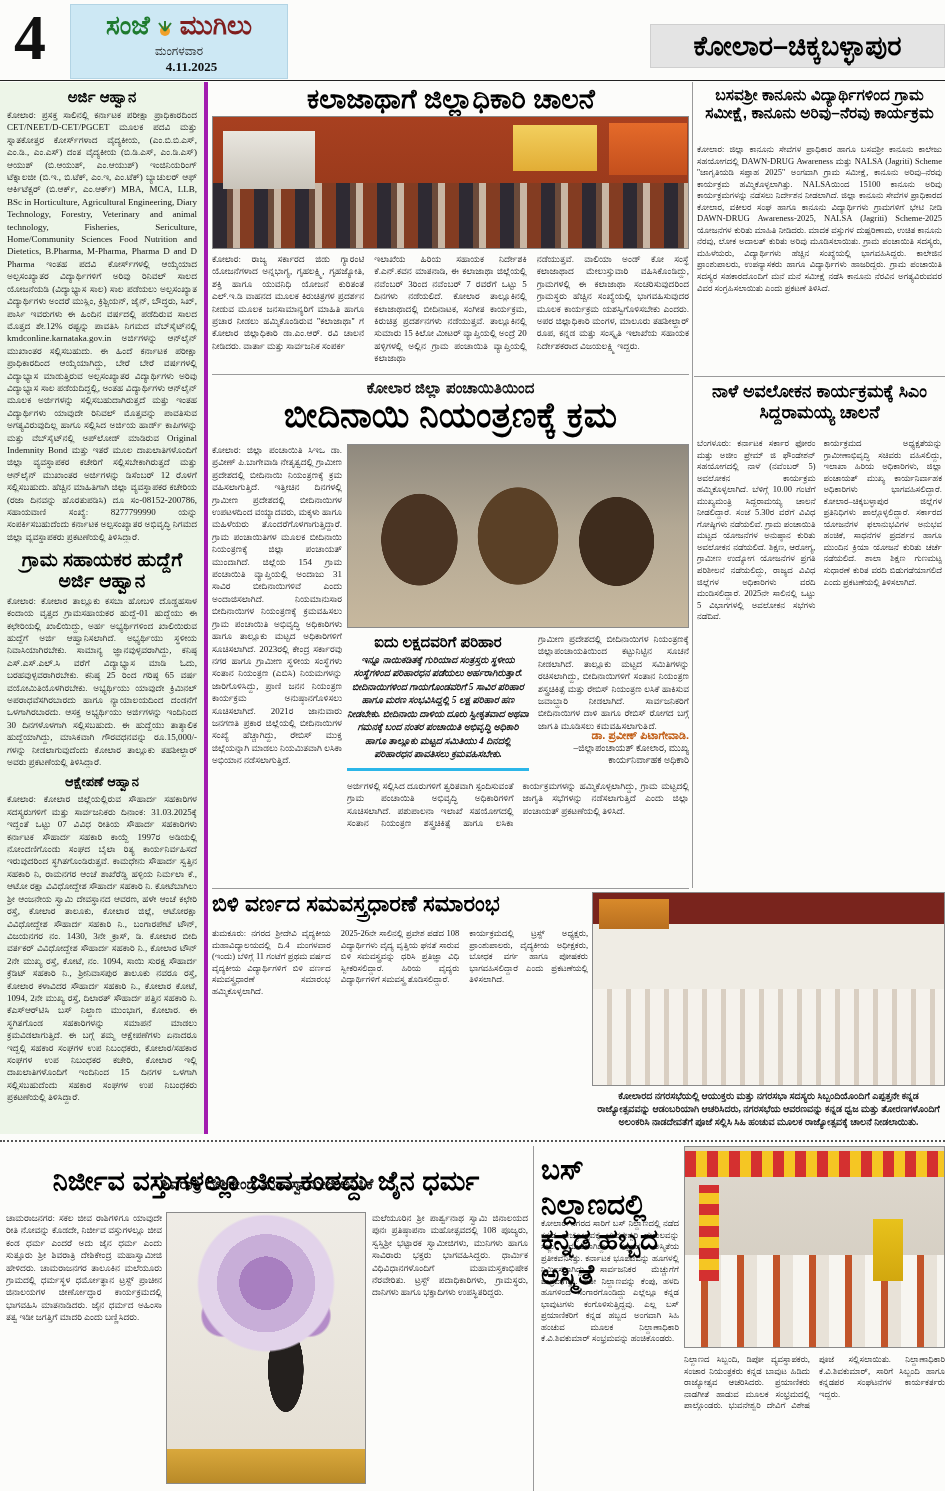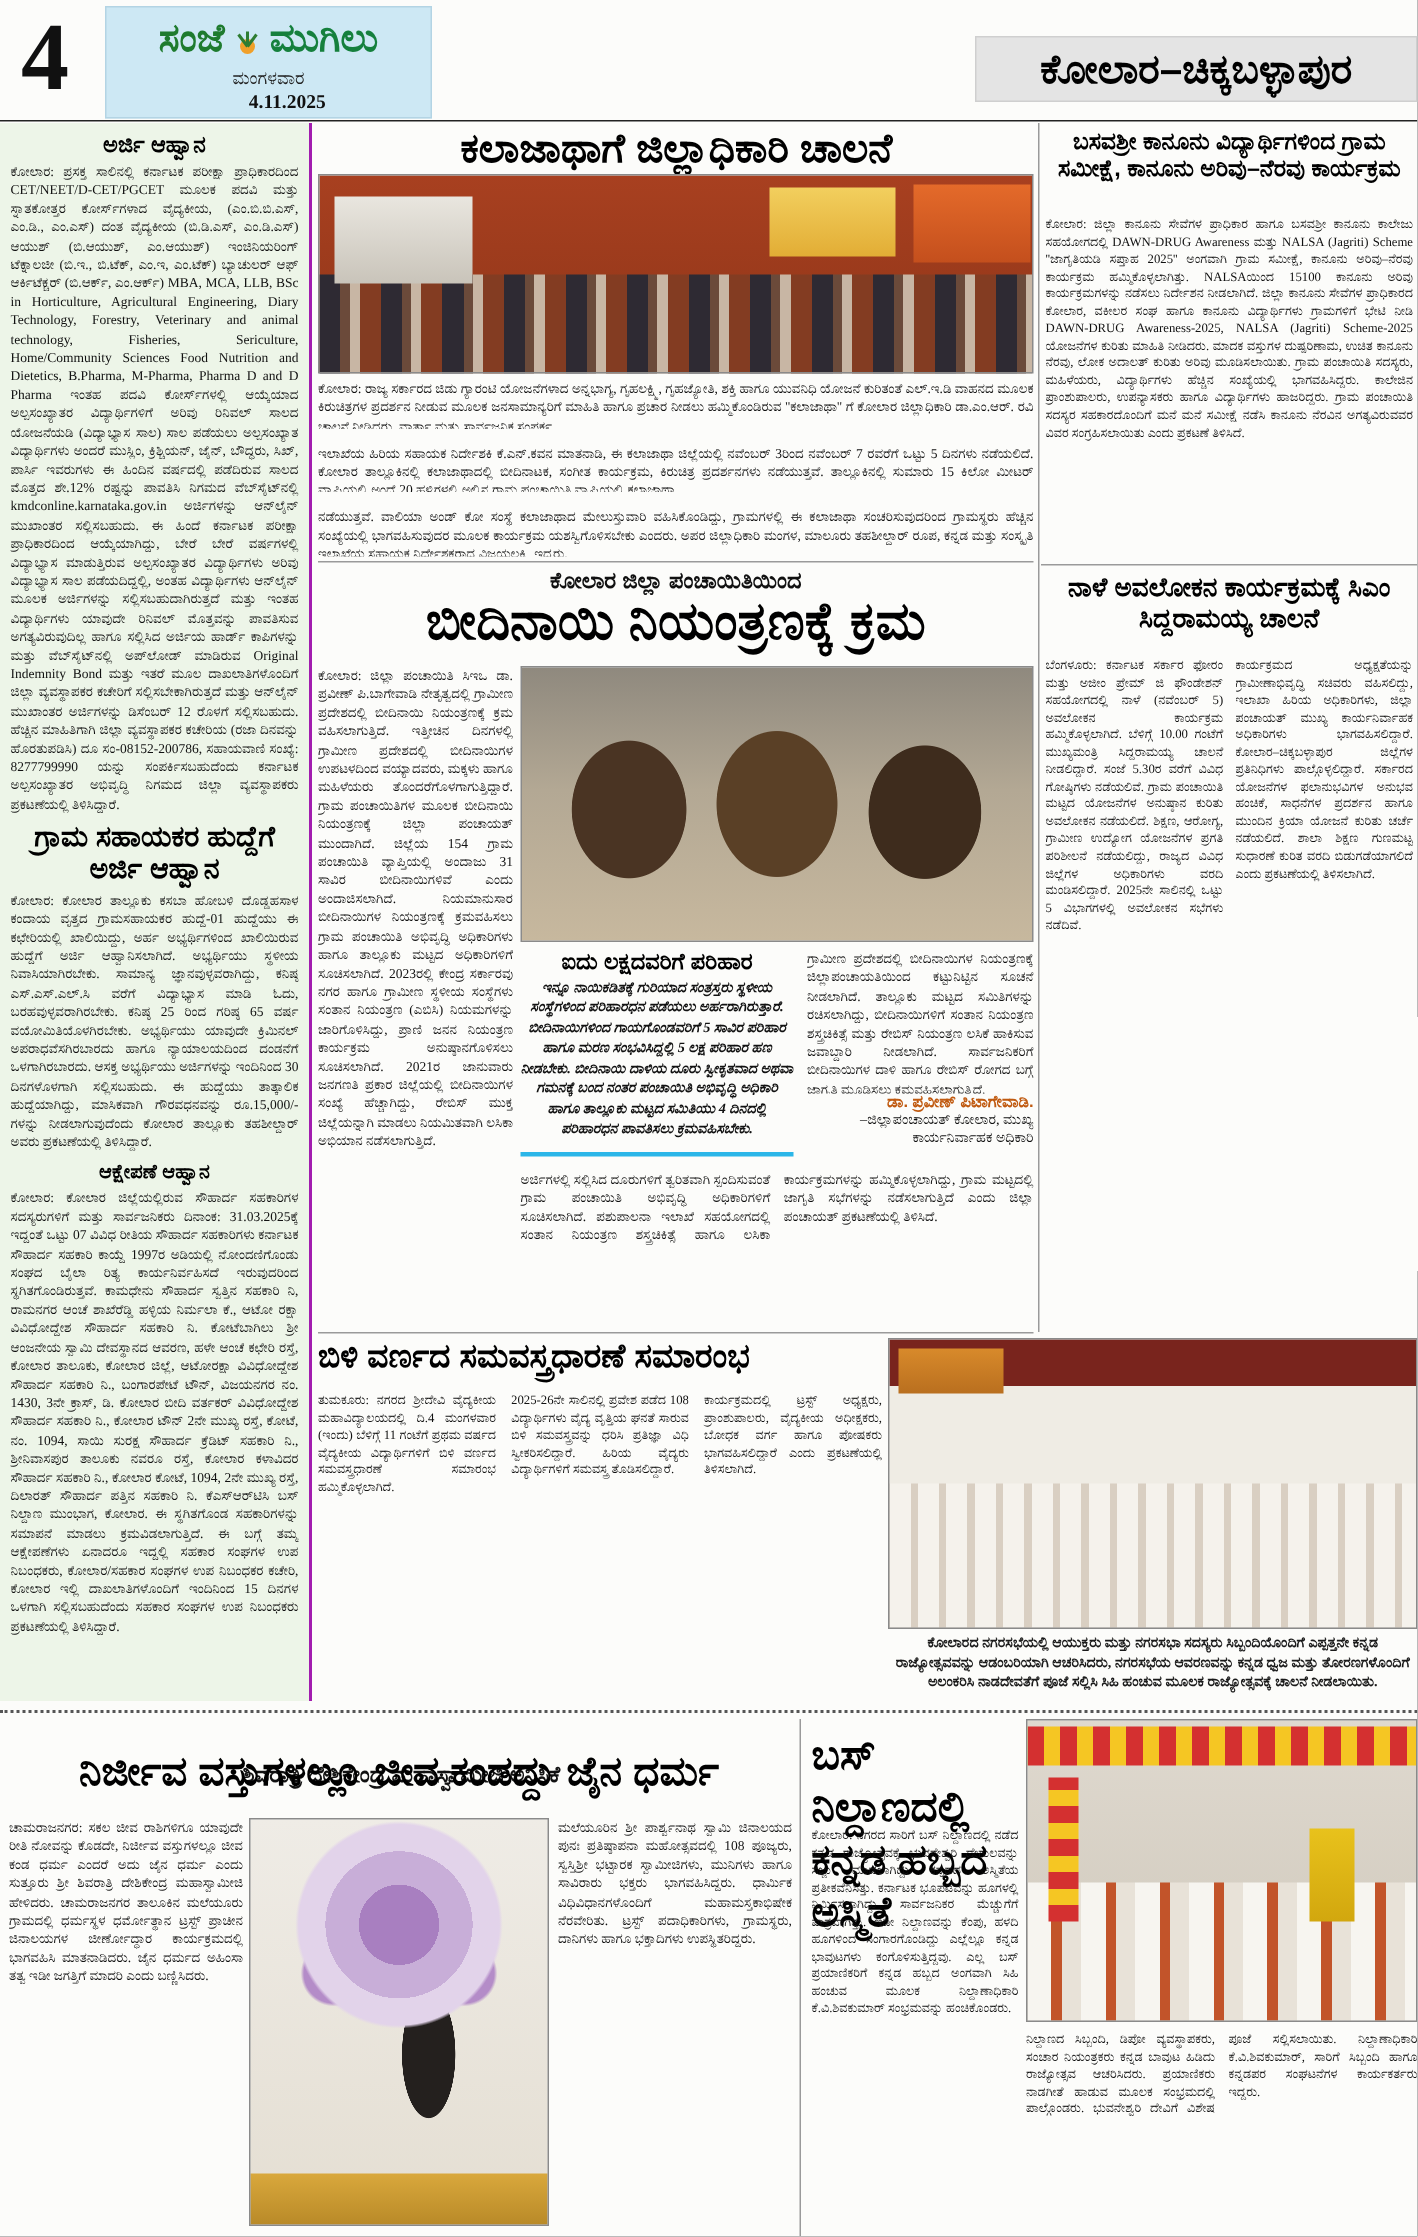--- a/index.html
+++ b/index.html
@@ -11,27 +11,27 @@
   .rule-dot{border-top:2px dotted #555;}
   .rule-v{border-left:1px solid #9a9a9a;}
   .body-txt{font-size:9px;line-height:1.38;text-align:justify;overflow:hidden;}
   .body-sm{font-size:8.5px;line-height:1.36;text-align:justify;overflow:hidden;}
   h1,h2,h3,h4{margin:0;font-family:"Liberation Sans",sans-serif;color:#000;}
   .center{text-align:center;}
   
   .pagenum{font:bold 64px "Liberation Serif",serif;line-height:1;}
   .masthead-box{background:#cde8f4;border:1px solid #b3d4e4;text-align:center;padding-top:5px;}
   .mh-t1{color:#1e7b2e;font:bold 26px "Liberation Sans",sans-serif;}
-  .mh-t2{color:#15803d;font:bold 26px "Liberation Sans",sans-serif;}
+  .mh-t2{color:#7f1d1d;font:bold 26px "Liberation Sans",sans-serif;}
   .mh-day{font-size:12px;color:#222;margin-top:2px;}
   .mh-date{font-size:13px;font-weight:bold;color:#111;padding-left:25px;}
   .edition-box{background:#e4e4e4;border:1px solid #cfcfcf;display:flex;align-items:center;justify-content:center;
                font:bold 27px "Liberation Sans",sans-serif;color:#000;}
   
-  .leftcol{background:#edf5e8;border-right:2px solid #a21caf;padding:4px 7px;overflow:hidden;}
+  .leftcol{background:#edf5e8;border-right:4px solid #a21caf;padding:4px 7px;overflow:hidden;}
   .lc-h1{font-size:15px;text-align:center;margin:2px 0 3px;}
   .lc-h2{font-size:19px;line-height:1.12;text-align:center;margin:6px 0 3px;}
   .lc-h3{font-size:13px;text-align:center;margin:6px 0 3px;}
   
   .hl-xl{font-size:27px;line-height:1.05;}
   .hl-l{font-size:35px;line-height:1.0;}
   .hl-m{font-size:22px;line-height:1.1;}
   .kicker{font-size:15px;font-weight:bold;font-family:"Liberation Sans",sans-serif;}
   .cols3{display:flex;gap:10px;}
   .cols3>div{flex:1;}
@@ -104,21 +104,21 @@
     <h3 class="lc-h1">ಅರ್ಜಿ ಆಹ್ವಾನ</h3>
     <div class="body-txt" style="max-height:452px;">ಕೋಲಾರ: ಪ್ರಸಕ್ತ ಸಾಲಿನಲ್ಲಿ ಕರ್ನಾಟಕ ಪರೀಕ್ಷಾ ಪ್ರಾಧಿಕಾರದಿಂದ CET/NEET/D-CET/PGCET ಮೂಲಕ ಪದವಿ ಮತ್ತು ಸ್ನಾತಕೋತ್ತರ ಕೋರ್ಸ್‌ಗಳಾದ ವೈದ್ಯಕೀಯ, (ಎಂ.ಬಿ.ಬಿ.ಎಸ್, ಎಂ.ಡಿ., ಎಂ.ಎಸ್) ದಂತ ವೈದ್ಯಕೀಯ (ಬಿ.ಡಿ.ಎಸ್, ಎಂ.ಡಿ.ಎಸ್) ಆಯುಶ್ (ಬಿ.ಆಯುಶ್, ಎಂ.ಆಯುಶ್) ಇಂಜಿನಿಯರಿಂಗ್ ಟೆಕ್ನಾಲಜೀ (ಬಿ.ಇ., ಬಿ.ಟೆಕ್, ಎಂ.ಇ, ಎಂ.ಟೆಕ್) ಬ್ಯಾಚುಲರ್ ಆಫ್ ಆರ್ಕಿಟೆಕ್ಚರ್ (ಬಿ.ಆರ್ಕ್, ಎಂ.ಆರ್ಕ್) MBA, MCA, LLB, BSc in Horticulture, Agricultural Engineering, Diary Technology, Forestry, Veterinary and animal technology, Fisheries, Sericulture, Home/Community Sciences Food Nutrition and Dietetics, B.Pharma, M-Pharma, Pharma D and D Pharma ಇಂತಹ ಪದವಿ ಕೋರ್ಸ್‌ಗಳಲ್ಲಿ ಆಯ್ಕೆಯಾದ ಅಲ್ಪಸಂಖ್ಯಾತರ ವಿದ್ಯಾರ್ಥಿಗಳಿಗೆ ಅರಿವು ರಿನಿವಲ್ ಸಾಲದ ಯೋಜನೆಯಡಿ (ವಿದ್ಯಾಭ್ಯಾಸ ಸಾಲ) ಸಾಲ ಪಡೆಯಲು ಅಲ್ಪಸಂಖ್ಯಾತ ವಿದ್ಯಾರ್ಥಿಗಳು ಅಂದರೆ ಮುಸ್ಲಿಂ, ಕ್ರಿಶ್ಚಿಯನ್, ಜೈನ್, ಬೌದ್ಧರು, ಸಿಖ್, ಪಾರ್ಸಿ ಇವರುಗಳು ಈ ಹಿಂದಿನ ವರ್ಷದಲ್ಲಿ ಪಡೆದಿರುವ ಸಾಲದ ಮೊತ್ತದ ಶೇ.12% ರಷ್ಟನ್ನು ಪಾವತಿಸಿ ನಿಗಮದ ವೆಬ್‌ಸೈಟ್‌ನಲ್ಲಿ kmdconline.karnataka.gov.in ಅರ್ಜಿಗಳನ್ನು ಆನ್‌ಲೈನ್ ಮುಖಾಂತರ ಸಲ್ಲಿಸಬಹುದು. ಈ ಹಿಂದೆ ಕರ್ನಾಟಕ ಪರೀಕ್ಷಾ ಪ್ರಾಧಿಕಾರದಿಂದ ಆಯ್ಕೆಯಾಗಿದ್ದು, ಬೇರೆ ಬೇರೆ ವರ್ಷಗಳಲ್ಲಿ ವಿದ್ಯಾಭ್ಯಾಸ ಮಾಡುತ್ತಿರುವ ಅಲ್ಪಸಂಖ್ಯಾತರ ವಿದ್ಯಾರ್ಥಿಗಳು ಅರಿವು ವಿದ್ಯಾಭ್ಯಾಸ ಸಾಲ ಪಡೆಯದಿದ್ದಲ್ಲಿ, ಅಂತಹ ವಿದ್ಯಾರ್ಥಿಗಳು ಆನ್‌ಲೈನ್ ಮೂಲಕ ಅರ್ಜಿಗಳನ್ನು ಸಲ್ಲಿಸಬಹುದಾಗಿರುತ್ತದೆ ಮತ್ತು ಇಂತಹ ವಿದ್ಯಾರ್ಥಿಗಳು ಯಾವುದೇ ರಿನಿವಲ್ ಮೊತ್ತವನ್ನು ಪಾವತಿಸುವ ಅಗತ್ಯವಿರುವುದಿಲ್ಲ ಹಾಗೂ ಸಲ್ಲಿಸಿದ ಅರ್ಜಿಯ ಹಾರ್ಡ್ ಕಾಪಿಗಳನ್ನು ಮತ್ತು ವೆಬ್‌ಸೈಟ್‌ನಲ್ಲಿ ಅಪ್‌ಲೋಡ್ ಮಾಡಿರುವ Original Indemnity Bond ಮತ್ತು ಇತರೆ ಮೂಲ ದಾಖಲಾತಿಗಳೊಂದಿಗೆ ಜಿಲ್ಲಾ ವ್ಯವಸ್ಥಾಪಕರ ಕಚೇರಿಗೆ ಸಲ್ಲಿಸಬೇಕಾಗಿರುತ್ತದೆ ಮತ್ತು ಆನ್‌ಲೈನ್ ಮುಖಾಂತರ ಅರ್ಜಿಗಳನ್ನು ಡಿಸೆಂಬರ್ 12 ರೊಳಗೆ ಸಲ್ಲಿಸಬಹುದು. ಹೆಚ್ಚಿನ ಮಾಹಿತಿಗಾಗಿ ಜಿಲ್ಲಾ ವ್ಯವಸ್ಥಾಪಕರ ಕಚೇರಿಯ (ರಜಾ ದಿನವನ್ನು ಹೊರತುಪಡಿಸಿ) ದೂ ಸಂ-08152-200786, ಸಹಾಯವಾಣಿ ಸಂಖ್ಯೆ: 8277799990 ಯನ್ನು ಸಂಪರ್ಕಿಸಬಹುದೆಂದು ಕರ್ನಾಟಕ ಅಲ್ಪಸಂಖ್ಯಾತರ ಅಭಿವೃದ್ಧಿ ನಿಗಮದ ಜಿಲ್ಲಾ ವ್ಯವಸ್ಥಾಪಕರು ಪ್ರಕಟಣೆಯಲ್ಲಿ ತಿಳಿಸಿದ್ದಾರೆ.</div>
     <h2 class="lc-h2">ಗ್ರಾಮ ಸಹಾಯಕರ ಹುದ್ದೆಗೆ ಅರ್ಜಿ ಆಹ್ವಾನ</h2>
     <div class="body-txt" style="max-height:178px;">ಕೋಲಾರ: ಕೋಲಾರ ತಾಲ್ಲೂಕು ಕಸಬಾ ಹೋಬಳಿ ದೊಡ್ಡಹಸಾಳ ಕಂದಾಯ ವೃತ್ತದ ಗ್ರಾಮಸಹಾಯಕರ ಹುದ್ದೆ-01 ಹುದ್ದೆಯು ಈ ಕಛೇರಿಯಲ್ಲಿ ಖಾಲಿಯಿದ್ದು, ಅರ್ಹ ಅಭ್ಯರ್ಥಿಗಳಿಂದ ಖಾಲಿಯಿರುವ ಹುದ್ದೆಗೆ ಅರ್ಜಿ ಆಹ್ವಾನಿಸಲಾಗಿದೆ. ಅಭ್ಯರ್ಥಿಯು ಸ್ಥಳೀಯ ನಿವಾಸಿಯಾಗಿರಬೇಕು. ಸಾಮಾನ್ಯ ಜ್ಞಾನವುಳ್ಳವರಾಗಿದ್ದು, ಕನಿಷ್ಠ ಎಸ್.ಎಸ್.ಎಲ್.ಸಿ ವರೆಗೆ ವಿದ್ಯಾಭ್ಯಾಸ ಮಾಡಿ ಓದು, ಬರಹವುಳ್ಳವರಾಗಿರಬೇಕು. ಕನಿಷ್ಠ 25 ರಿಂದ ಗರಿಷ್ಠ 65 ವರ್ಷ ವಯೋಮಿತಿಯೊಳಗಿರಬೇಕು. ಅಭ್ಯರ್ಥಿಯು ಯಾವುದೇ ಕ್ರಿಮಿನಲ್ ಅಪರಾಧವೆಸಗಿರಬಾರದು ಹಾಗೂ ನ್ಯಾಯಾಲಯದಿಂದ ದಂಡನೆಗೆ ಒಳಗಾಗಿರಬಾರದು. ಆಸಕ್ತ ಅಭ್ಯರ್ಥಿಯು ಅರ್ಜಿಗಳನ್ನು ಇಂದಿನಿಂದ 30 ದಿನಗಳೊಳಗಾಗಿ ಸಲ್ಲಿಸಬಹುದು. ಈ ಹುದ್ದೆಯು ತಾತ್ಕಾಲಿಕ ಹುದ್ದೆಯಾಗಿದ್ದು, ಮಾಸಿಕವಾಗಿ ಗೌರವಧನವನ್ನು ರೂ.15,000/-ಗಳನ್ನು ನೀಡಲಾಗುವುದೆಂದು ಕೋಲಾರ ತಾಲ್ಲೂಕು ತಹಶೀಲ್ದಾರ್ ಅವರು ಪ್ರಕಟಣೆಯಲ್ಲಿ ತಿಳಿಸಿದ್ದಾರೆ.</div>
     <h3 class="lc-h3">ಆಕ್ಷೇಪಣೆ ಆಹ್ವಾನ</h3>
     <div class="body-txt">ಕೋಲಾರ: ಕೋಲಾರ ಜಿಲ್ಲೆಯಲ್ಲಿರುವ ಸೌಹಾರ್ದ ಸಹಕಾರಿಗಳ ಸದಸ್ಯರುಗಳಿಗೆ ಮತ್ತು ಸಾರ್ವಜನಿಕರು ದಿನಾಂಕ: 31.03.2025ಕ್ಕೆ ಇದ್ದಂತೆ ಒಟ್ಟು 07 ವಿವಿಧ ರೀತಿಯ ಸೌಹಾರ್ದ ಸಹಕಾರಿಗಳು ಕರ್ನಾಟಕ ಸೌಹಾರ್ದ ಸಹಕಾರಿ ಕಾಯ್ದೆ 1997ರ ಅಡಿಯಲ್ಲಿ ನೋಂದಣಿಗೊಂಡು ಸಂಘದ ಬೈಲಾ ರಿತ್ಯ ಕಾರ್ಯನಿರ್ವಹಿಸದೆ ಇರುವುದರಿಂದ ಸ್ಥಗಿತಗೊಂಡಿರುತ್ತವೆ. ಕಾಮಧೇನು ಸೌಹಾರ್ದ ಸ್ವತ್ತಿನ ಸಹಕಾರಿ ನಿ, ರಾಮನಗರ ಆಂಚೆ ಶಾಖೆರೆಡ್ಡಿ ಹಳ್ಳಿಯ ನಿರ್ಮಲಾ ಕೆ., ಆಟೋ ರಕ್ಷಾ ವಿವಿಧೋದ್ದೇಶ ಸೌಹಾರ್ದ ಸಹಕಾರಿ ನಿ. ಕೋಟೆಬಾಗಿಲು ಶ್ರೀ ಆಂಜನೇಯ ಸ್ವಾಮಿ ದೇವಸ್ಥಾನದ ಆವರಣ, ಹಳೇ ಆಂಚೆ ಕಛೇರಿ ರಸ್ತೆ, ಕೋಲಾರ ತಾಲೂಕು, ಕೋಲಾರ ಜಿಲ್ಲೆ, ಆಟೋರಕ್ಷಾ ವಿವಿಧೋದ್ದೇಶ ಸೌಹಾರ್ದ ಸಹಕಾರಿ ನಿ., ಬಂಗಾರಪೇಟೆ ಟೌನ್, ವಿಜಯನಗರ ನಂ. 1430, 3ನೇ ಕ್ರಾಸ್, ಡಿ. ಕೋಲಾರ ಬೀದಿ ವರ್ತಕರ್ ವಿವಿಧೋದ್ದೇಶ ಸೌಹಾರ್ದ ಸಹಕಾರಿ ನಿ., ಕೋಲಾರ ಟೌನ್ 2ನೇ ಮುಖ್ಯ ರಸ್ತೆ, ಕೋಟೆ, ನಂ. 1094, ಸಾಯಿ ಸುರಕ್ಷ ಸೌಹಾರ್ದ ಕ್ರೆಡಿಟ್ ಸಹಕಾರಿ ನಿ., ಶ್ರೀನಿವಾಸಪುರ ತಾಲೂಕು ನವರೂ ರಸ್ತೆ, ಕೋಲಾರ ಕಳಾವಿದರ ಸೌಹಾರ್ದ ಸಹಕಾರಿ ನಿ., ಕೋಲಾರ ಕೋಟೆ, 1094, 2ನೇ ಮುಖ್ಯ ರಸ್ತೆ, ದಿಲಾರತ್ ಸೌಹಾರ್ದ ಪತ್ತಿನ ಸಹಕಾರಿ ನಿ. ಕೆಎಸ್‌ಆರ್‌ಟಿಸಿ ಬಸ್ ನಿಲ್ದಾಣ ಮುಂಭಾಗ, ಕೋಲಾರ. ಈ ಸ್ಥಗಿತಗೊಂಡ ಸಹಕಾರಿಗಳನ್ನು ಸಮಾಪನೆ ಮಾಡಲು ಕ್ರಮವಿಡಲಾಗುತ್ತಿದೆ. ಈ ಬಗ್ಗೆ ತಮ್ಮ ಆಕ್ಷೇಪಣೆಗಳು ಏನಾದರೂ ಇದ್ದಲ್ಲಿ ಸಹಕಾರ ಸಂಘಗಳ ಉಪ ನಿಬಂಧಕರು, ಕೋಲಾರ/ಸಹಕಾರ ಸಂಘಗಳ ಉಪ ನಿಬಂಧಕರ ಕಚೇರಿ, ಕೋಲಾರ ಇಲ್ಲಿ ದಾಖಲಾತಿಗಳೊಂದಿಗೆ ಇಂದಿನಿಂದ 15 ದಿನಗಳ ಒಳಗಾಗಿ ಸಲ್ಲಿಸಬಹುದೆಂದು ಸಹಕಾರ ಸಂಘಗಳ ಉಪ ನಿಬಂಧಕರು ಪ್ರಕಟಣೆಯಲ್ಲಿ ತಿಳಿಸಿದ್ದಾರೆ.</div>
   </div>
 
   <h1 class="abs hl-xl center" style="left:212px;top:85px;width:478px;">ಕಲಾಜಾಥಾಗೆ ಜಿಲ್ಲಾಧಿಕಾರಿ ಚಾಲನೆ</h1>
   <div class="abs photo ph-kalajatha" style="left:212px;top:116px;width:477px;height:133px;"></div>
-  <div class="abs cols3" style="left:212px;top:253px;width:477px;height:118px;flex-direction:column;">
+  <div class="abs cols3" style="left:212px;top:253px;width:477px;height:118px;">
     <div class="body-txt">ಕೋಲಾರ: ರಾಜ್ಯ ಸರ್ಕಾರದ ಜಿಡು ಗ್ಯಾರಂಟಿ ಯೋಜನೆಗಳಾದ ಅನ್ನಭಾಗ್ಯ, ಗೃಹಲಕ್ಷ್ಮಿ, ಗೃಹಜ್ಯೋತಿ, ಶಕ್ತಿ ಹಾಗೂ ಯುವನಿಧಿ ಯೋಜನೆ ಕುರಿತಂತೆ ಎಲ್.ಇ.ಡಿ ವಾಹನದ ಮೂಲಕ ಕಿರುಚಿತ್ರಗಳ ಪ್ರದರ್ಶನ ನೀಡುವ ಮೂಲಕ ಜನಸಾಮಾನ್ಯರಿಗೆ ಮಾಹಿತಿ ಹಾಗೂ ಪ್ರಚಾರ ನೀಡಲು ಹಮ್ಮಿಕೊಂಡಿರುವ ''ಕಲಾಜಾಥಾ'' ಗೆ ಕೋಲಾರ ಜಿಲ್ಲಾಧಿಕಾರಿ ಡಾ.ಎಂ.ಆರ್. ರವಿ ಚಾಲನೆ ನೀಡಿದರು. ವಾರ್ತಾ ಮತ್ತು ಸಾರ್ವಜನಿಕ ಸಂಪರ್ಕ</div>
     <div class="body-txt">ಇಲಾಖೆಯ ಹಿರಿಯ ಸಹಾಯಕ ನಿರ್ದೇಶಕಿ ಕೆ.ಎನ್.ಕವನ ಮಾತನಾಡಿ, ಈ ಕಲಾಜಾಥಾ ಜಿಲ್ಲೆಯಲ್ಲಿ ನವೆಂಬರ್ 3ರಿಂದ ನವೆಂಬರ್ 7 ರವರೆಗೆ ಒಟ್ಟು 5 ದಿನಗಳು ನಡೆಯಲಿದೆ. ಕೋಲಾರ ತಾಲ್ಲೂಕಿನಲ್ಲಿ ಕಲಾಜಾಥಾದಲ್ಲಿ ಬೀದಿನಾಟಕ, ಸಂಗೀತ ಕಾರ್ಯಕ್ರಮ, ಕಿರುಚಿತ್ರ ಪ್ರದರ್ಶನಗಳು ನಡೆಯುತ್ತವೆ. ತಾಲ್ಲೂಕಿನಲ್ಲಿ ಸುಮಾರು 15 ಕಿಲೋ ಮೀಟರ್ ವ್ಯಾಪ್ತಿಯಲ್ಲಿ ಅಂದ್ರೆ 20 ಹಳ್ಳಿಗಳಲ್ಲಿ ಅಲ್ಲಿನ ಗ್ರಾಮ ಪಂಚಾಯಿತಿ ವ್ಯಾಪ್ತಿಯಲ್ಲಿ ಕಲಾಜಾಥಾ</div>
     <div class="body-txt">ನಡೆಯುತ್ತವೆ. ವಾಲಿಯಾ ಅಂಡ್ ಕೋ ಸಂಸ್ಥೆ ಕಲಾಜಾಥಾದ ಮೇಲುಸ್ತುವಾರಿ ವಹಿಸಿಕೊಂಡಿದ್ದು, ಗ್ರಾಮಗಳಲ್ಲಿ ಈ ಕಲಾಜಾಥಾ ಸಂಚರಿಸುವುದರಿಂದ ಗ್ರಾಮಸ್ಥರು ಹೆಚ್ಚಿನ ಸಂಖ್ಯೆಯಲ್ಲಿ ಭಾಗವಹಿಸುವುದರ ಮೂಲಕ ಕಾರ್ಯಕ್ರಮ ಯಶಸ್ವಿಗೊಳಿಸಬೇಕು ಎಂದರು. ಅಪರ ಜಿಲ್ಲಾಧಿಕಾರಿ ಮಂಗಳ, ಮಾಲೂರು ತಹಶೀಲ್ದಾರ್ ರೂಪ, ಕನ್ನಡ ಮತ್ತು ಸಂಸ್ಕೃತಿ ಇಲಾಖೆಯ ಸಹಾಯಕ ನಿರ್ದೇಶಕರಾದ ವಿಜಯಲಕ್ಷ್ಮಿ ಇದ್ದರು.</div>
   </div>
   <div class="abs rule-thin" style="left:212px;top:374px;width:477px;"></div>
 
   <div class="abs kicker center" style="left:212px;top:379px;width:477px;">ಕೋಲಾರ ಜಿಲ್ಲಾ ಪಂಚಾಯಿತಿಯಿಂದ</div>
   <h1 class="abs hl-l center" style="left:212px;top:397px;width:477px;">ಬೀದಿನಾಯಿ ನಿಯಂತ್ರಣಕ್ಕೆ ಕ್ರಮ</h1>
   <div class="abs body-txt" style="left:212px;top:444px;width:130px;height:440px;">ಕೋಲಾರ: ಜಿಲ್ಲಾ ಪಂಚಾಯಿತಿ ಸಿಇಒ ಡಾ. ಪ್ರವೀಣ್ ಪಿ.ಬಾಗೇವಾಡಿ ನೇತೃತ್ವದಲ್ಲಿ ಗ್ರಾಮೀಣ ಪ್ರದೇಶದಲ್ಲಿ ಬೀದಿನಾಯಿ ನಿಯಂತ್ರಣಕ್ಕೆ ಕ್ರಮ ವಹಿಸಲಾಗುತ್ತಿದೆ. ಇತ್ತೀಚಿನ ದಿನಗಳಲ್ಲಿ ಗ್ರಾಮೀಣ ಪ್ರದೇಶದಲ್ಲಿ ಬೀದಿನಾಯಿಗಳ ಉಪಟಳದಿಂದ ವಯ್ಯಾದವರು, ಮಕ್ಕಳು ಹಾಗೂ ಮಹಿಳೆಯರು ತೊಂದರೆಗೊಳಗಾಗುತ್ತಿದ್ದಾರೆ. ಗ್ರಾಮ ಪಂಚಾಯಿತಿಗಳ ಮೂಲಕ ಬೀದಿನಾಯಿ ನಿಯಂತ್ರಣಕ್ಕೆ ಜಿಲ್ಲಾ ಪಂಚಾಯತ್ ಮುಂದಾಗಿದೆ. ಜಿಲ್ಲೆಯ 154 ಗ್ರಾಮ ಪಂಚಾಯಿತಿ ವ್ಯಾಪ್ತಿಯಲ್ಲಿ ಅಂದಾಜು 31 ಸಾವಿರ ಬೀದಿನಾಯಿಗಳಿವೆ ಎಂದು ಅಂದಾಜಿಸಲಾಗಿದೆ. ನಿಯಮಾನುಸಾರ ಬೀದಿನಾಯಿಗಳ ನಿಯಂತ್ರಣಕ್ಕೆ ಕ್ರಮವಹಿಸಲು ಗ್ರಾಮ ಪಂಚಾಯಿತಿ ಅಭಿವೃದ್ಧಿ ಅಧಿಕಾರಿಗಳು ಹಾಗೂ ತಾಲ್ಲೂಕು ಮಟ್ಟದ ಅಧಿಕಾರಿಗಳಿಗೆ ಸೂಚಿಸಲಾಗಿದೆ. 2023ರಲ್ಲಿ ಕೇಂದ್ರ ಸರ್ಕಾರವು ನಗರ ಹಾಗೂ ಗ್ರಾಮೀಣ ಸ್ಥಳೀಯ ಸಂಸ್ಥೆಗಳು ಸಂತಾನ ನಿಯಂತ್ರಣ (ಎಬಿಸಿ) ನಿಯಮಗಳನ್ನು ಜಾರಿಗೊಳಿಸಿದ್ದು, ಪ್ರಾಣಿ ಜನನ ನಿಯಂತ್ರಣ ಕಾರ್ಯಕ್ರಮ ಅನುಷ್ಠಾನಗೊಳಿಸಲು ಸೂಚಿಸಲಾಗಿದೆ. 2021ರ ಜಾನುವಾರು ಜನಗಣತಿ ಪ್ರಕಾರ ಜಿಲ್ಲೆಯಲ್ಲಿ ಬೀದಿನಾಯಿಗಳ ಸಂಖ್ಯೆ ಹೆಚ್ಚಾಗಿದ್ದು, ರೇಬಿಸ್ ಮುಕ್ತ ಜಿಲ್ಲೆಯನ್ನಾಗಿ ಮಾಡಲು ನಿಯಮಿತವಾಗಿ ಲಸಿಕಾ ಅಭಿಯಾನ ನಡೆಸಲಾಗುತ್ತಿದೆ.</div>
   <div class="abs photo ph-dogs" style="left:347px;top:444px;width:342px;height:184px;"></div>

